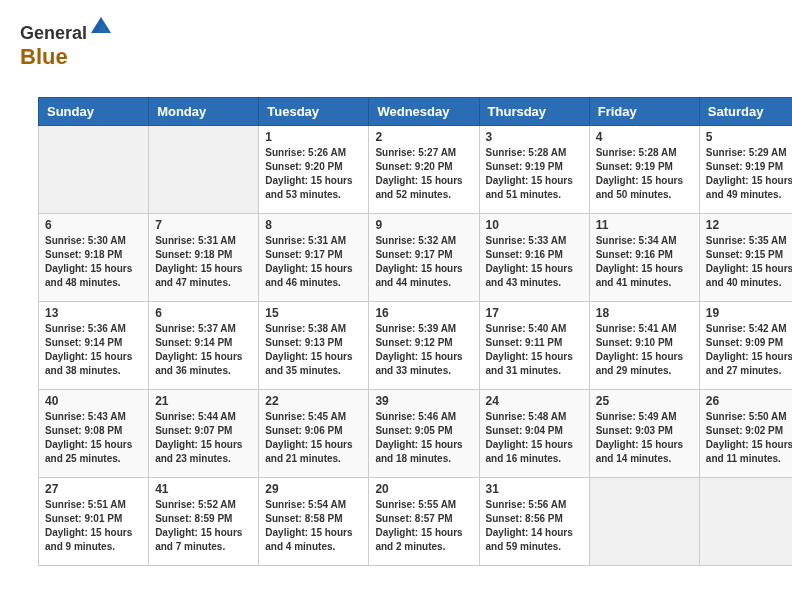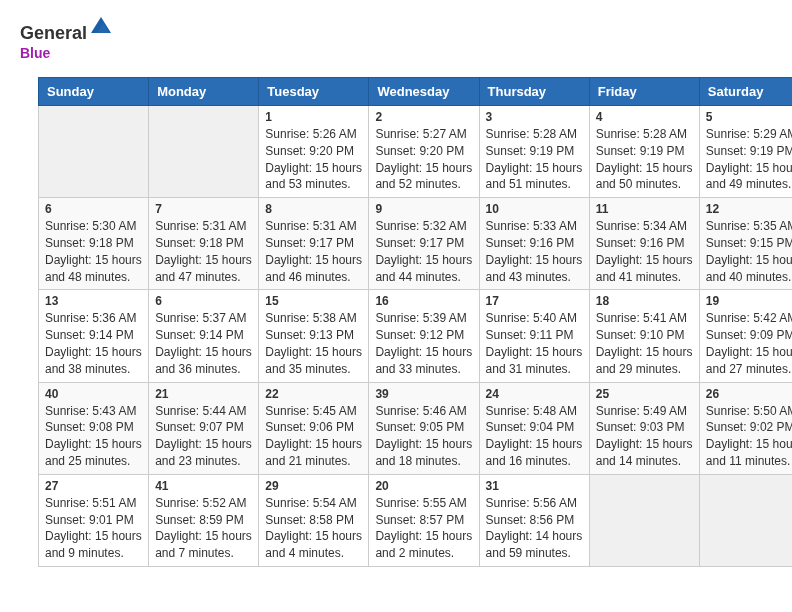--- a/index.html
+++ b/index.html
@@ -7,21 +7,21 @@
       font-family: Arial, sans-serif;
       background: #fff;
       width: 792px;
       min-height: 612px;
       padding: 10px;
     }
     .header {
       display: flex;
       justify-content: space-between;
       align-items: flex-start;
-      margin-bottom: 10px;
+      margin-bottom: 22px;
       padding: 5px 10px;
     }
     .logo {
       display: flex;
       align-items: center;
     }
     .logo-icon {
       width: 24px;
       height: 24px;
       margin-left: 2px;
@@ -66,42 +66,43 @@
     .calendar tr:nth-child(even) td {
       background: #f9f9f9;
     }
     .day-number {
       font-weight: bold;
       font-size: 12px;
       display: block;
       margin-bottom: 2px;
     }
     .day-info {
-      font-size: 12px;
+      font-size: 10px;
       line-height: 1.4;
       color: #333;
+      font-weight: bold;
     }
     .empty-cell {
       background: #f0f0f0 !important;
     }
     .calendar tbody tr td.empty-cell {
       background: #f0f0f0;
     }
   </style>
 </head>
 <body>
 
 <div class="header">
   <div class="logo">
     <div>
       <span style="font-size:18px;font-weight:bold;color:#333;">General</span><svg class="logo-icon" viewBox="0 0 24 24" xmlns="http://www.w3.org/2000/svg">
           <polygon points="2,18 12,2 22,18" fill="#1a5fa8"></polygon>
           <polygon points="8,18 14,8 20,18" fill="#2a6db5" opacity="0.6"></polygon>
         </svg><br>
-      <span style="font-size:14px;font-weight:bold;color:#a21caf;">Blue</span>
+      <span style="font-size:22px;font-weight:bold;color:#a16207;">Blue</span>
     </div>
   </div>
   <div class="title-block">
   </div>
 </div>
 
 <table class="calendar">
   <thead>
     <tr>
       <th>Sunday</th>

